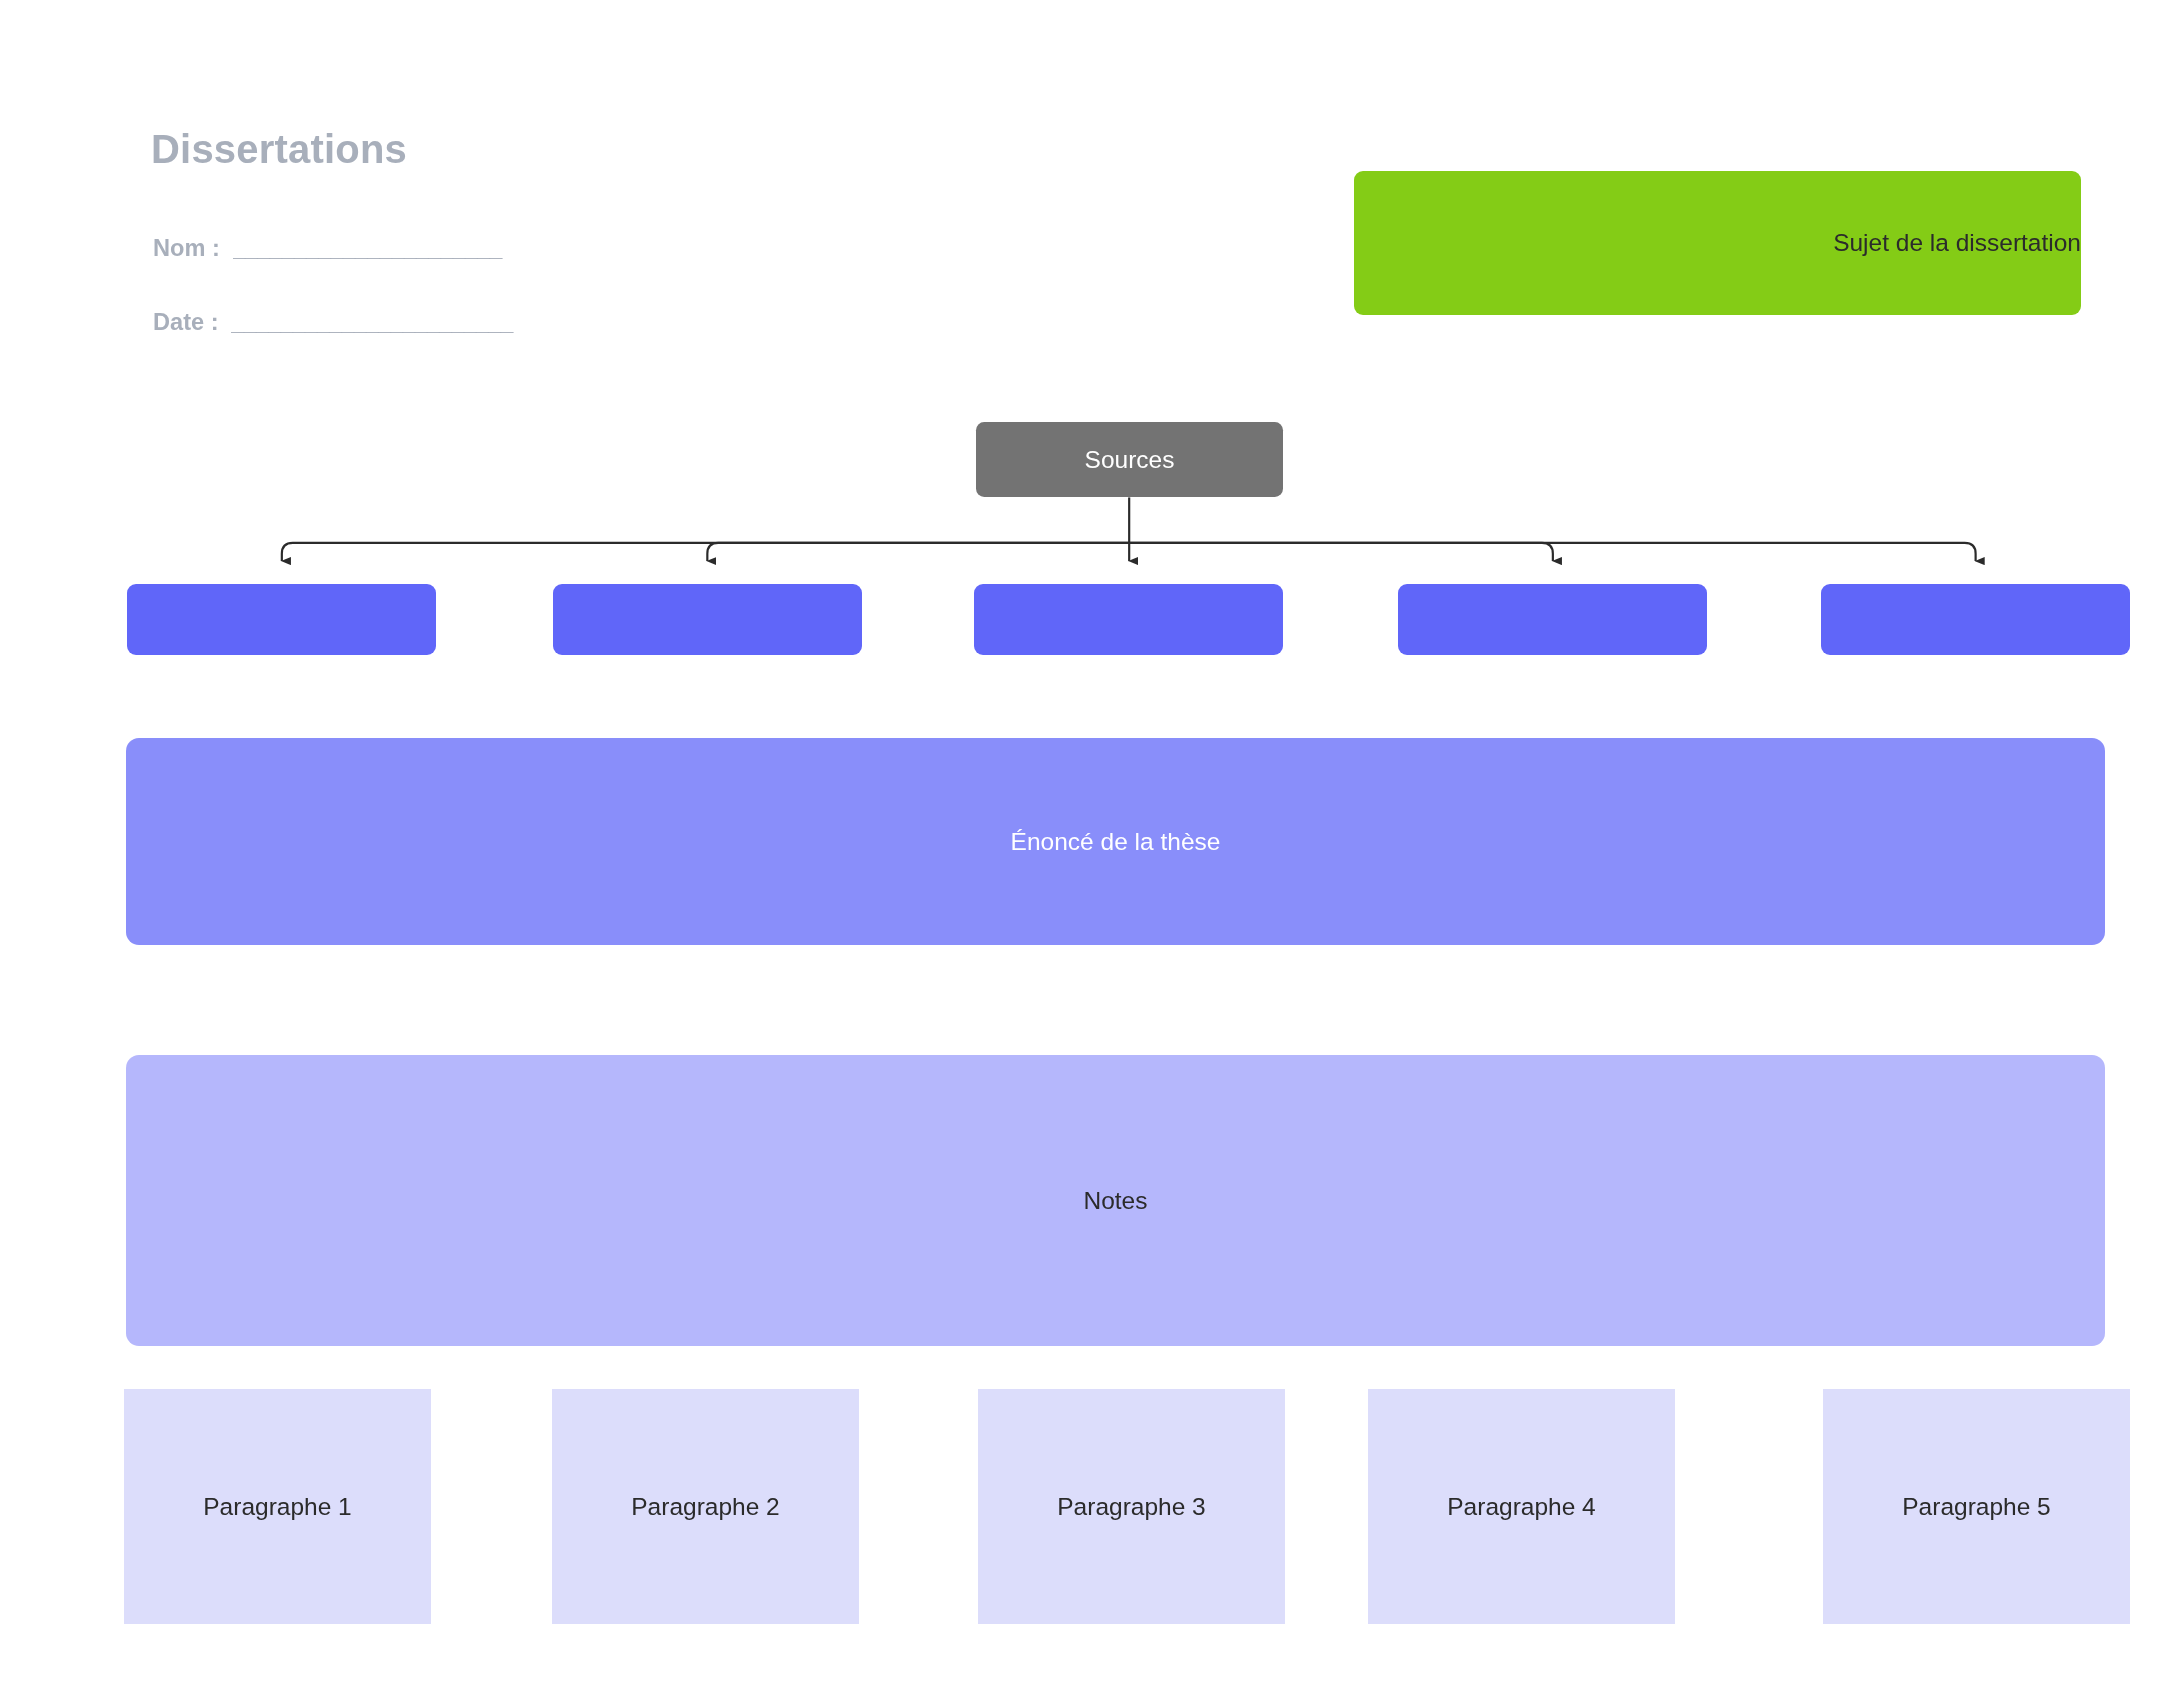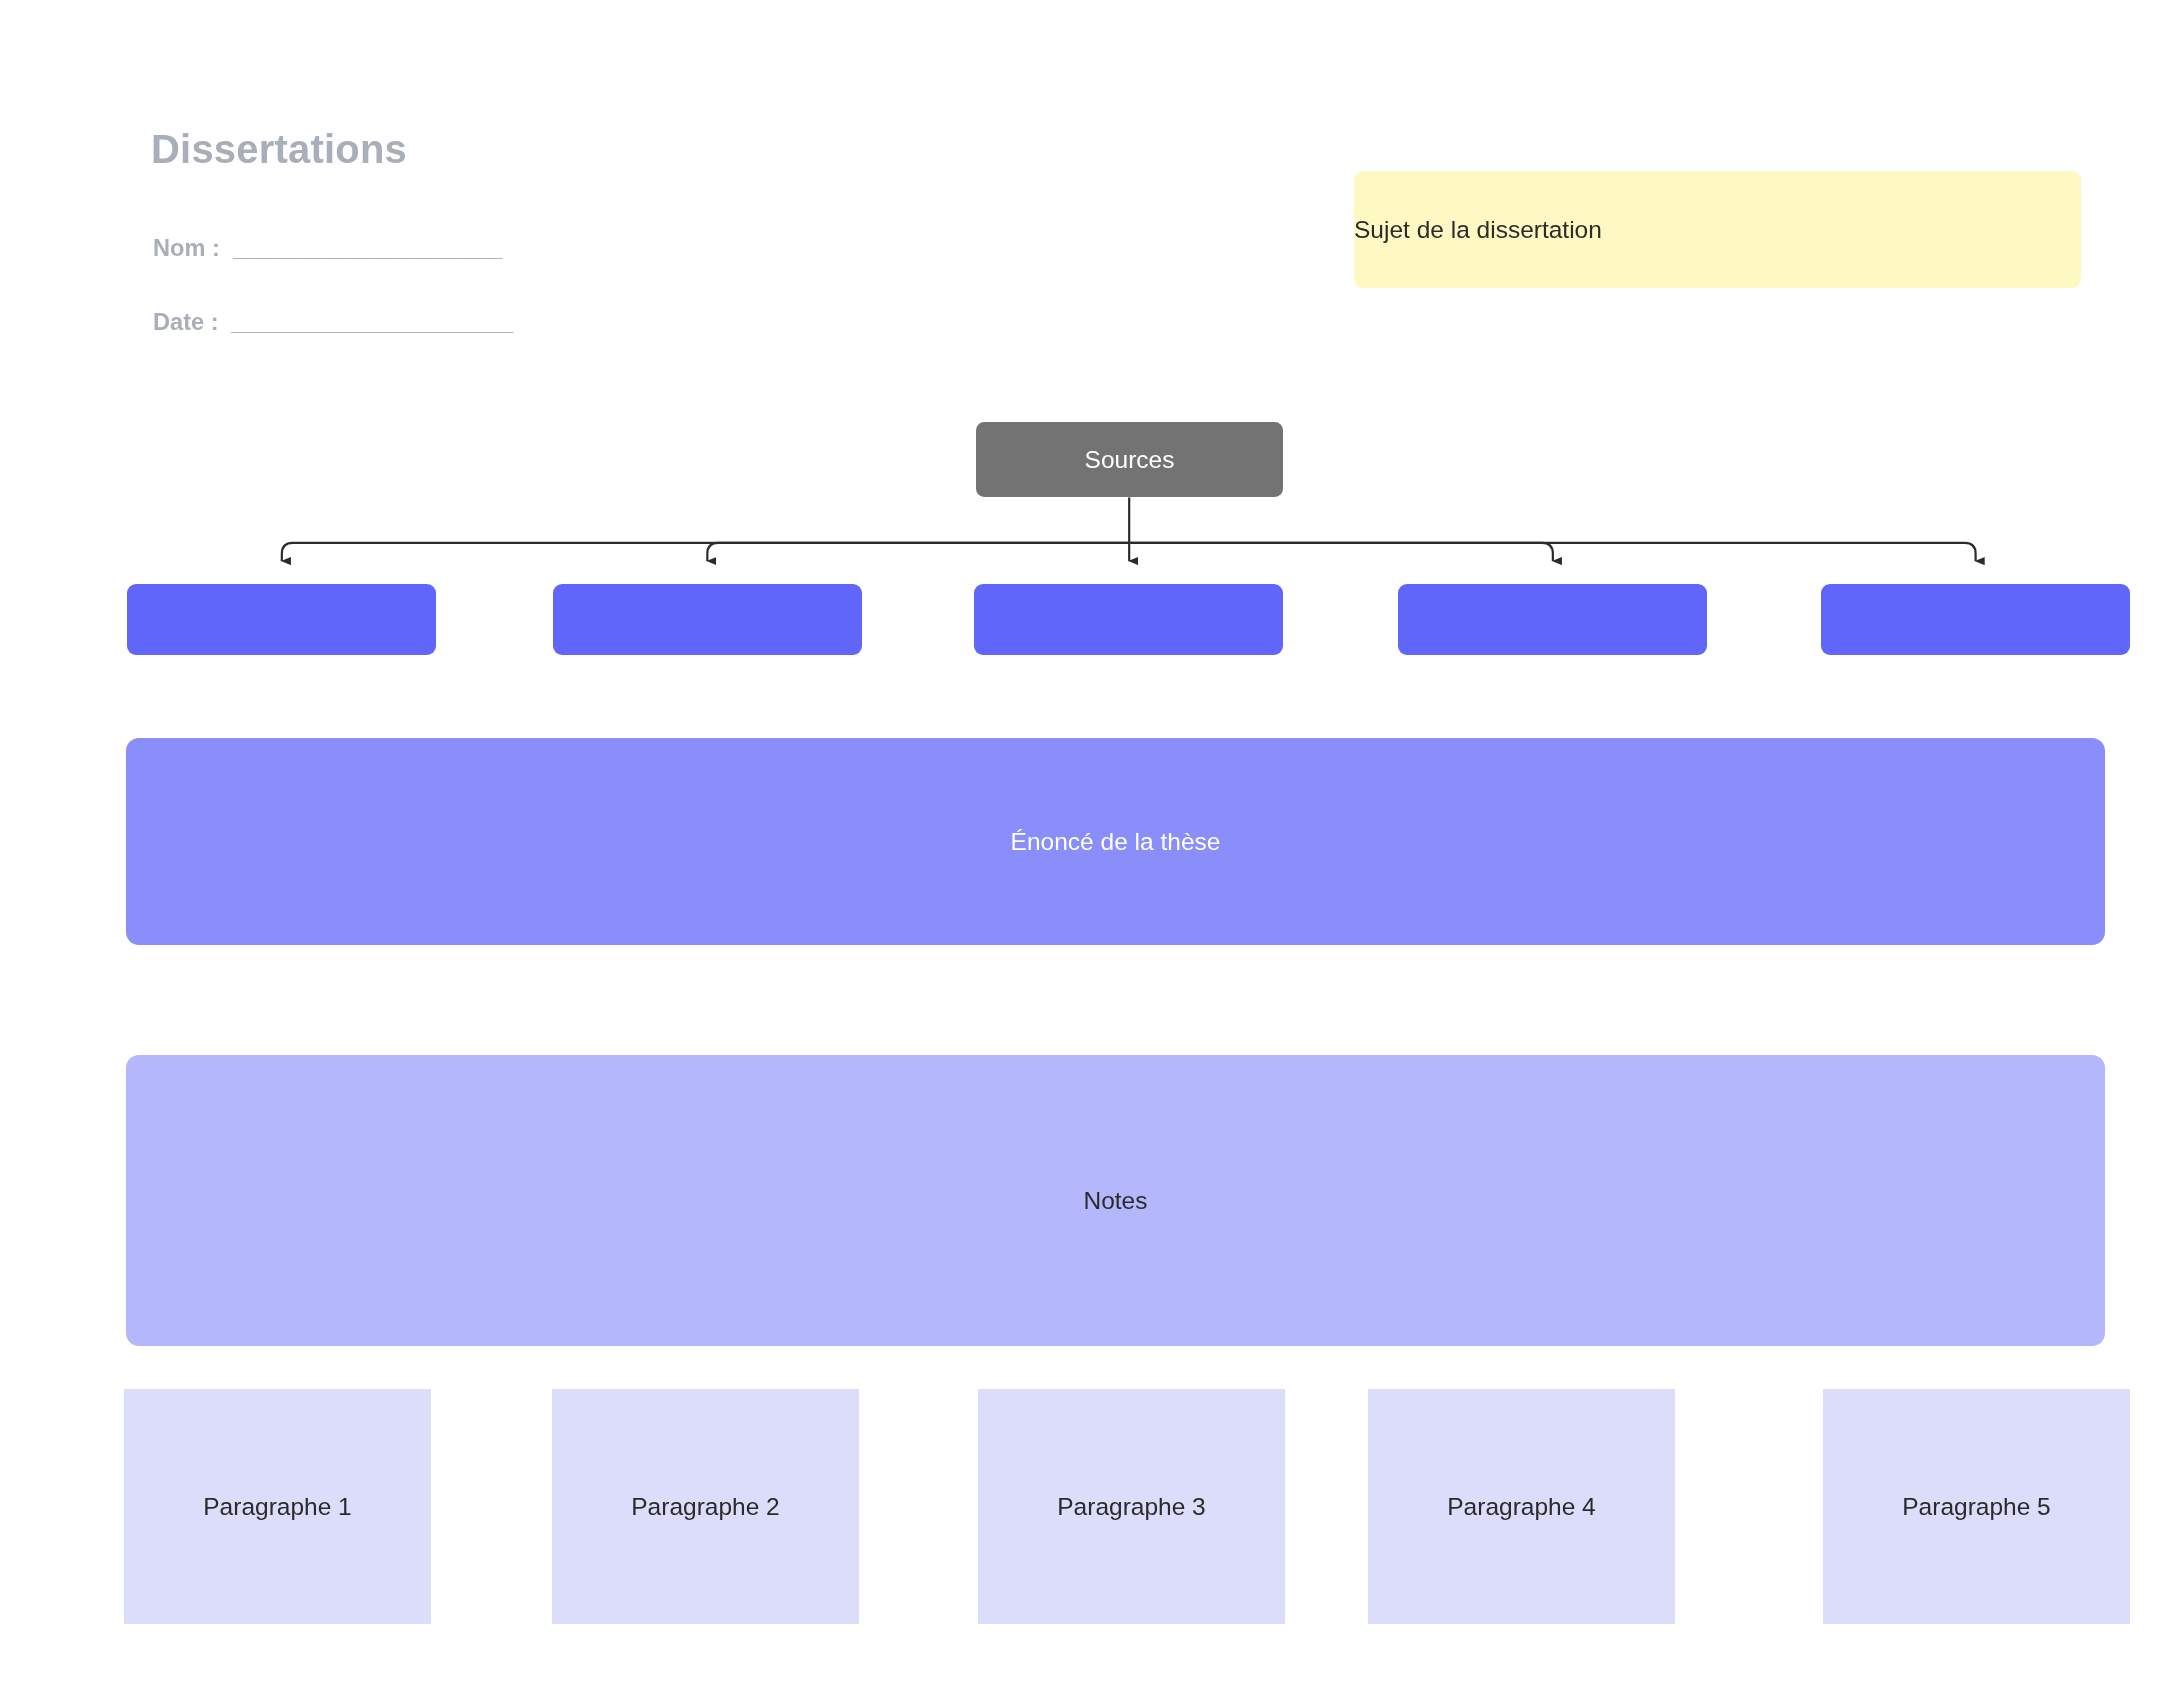--- a/index.html
+++ b/index.html
@@ -57,26 +57,26 @@
   }
   .rule-nom { width: 344px; }
   .rule-date { width: 362px; }
 
   
   .subject-box {
     position: absolute;
     left: 1354px;
     top: 171px;
     width: 727px;
-    height: 117px;
-    background: #fef9c3;
+    height: 144px;
+    background: #84cc16;
     border-radius: 9px;
     display: flex;
     align-items: center;
-    justify-content: flex-start;
+    justify-content: flex-end;
   }
   .subject-text {
     font-size: 24.5px;
     color: #2b2b2b;
   }
 
   
   .sources-node {
     position: absolute;
     left: 976px;

